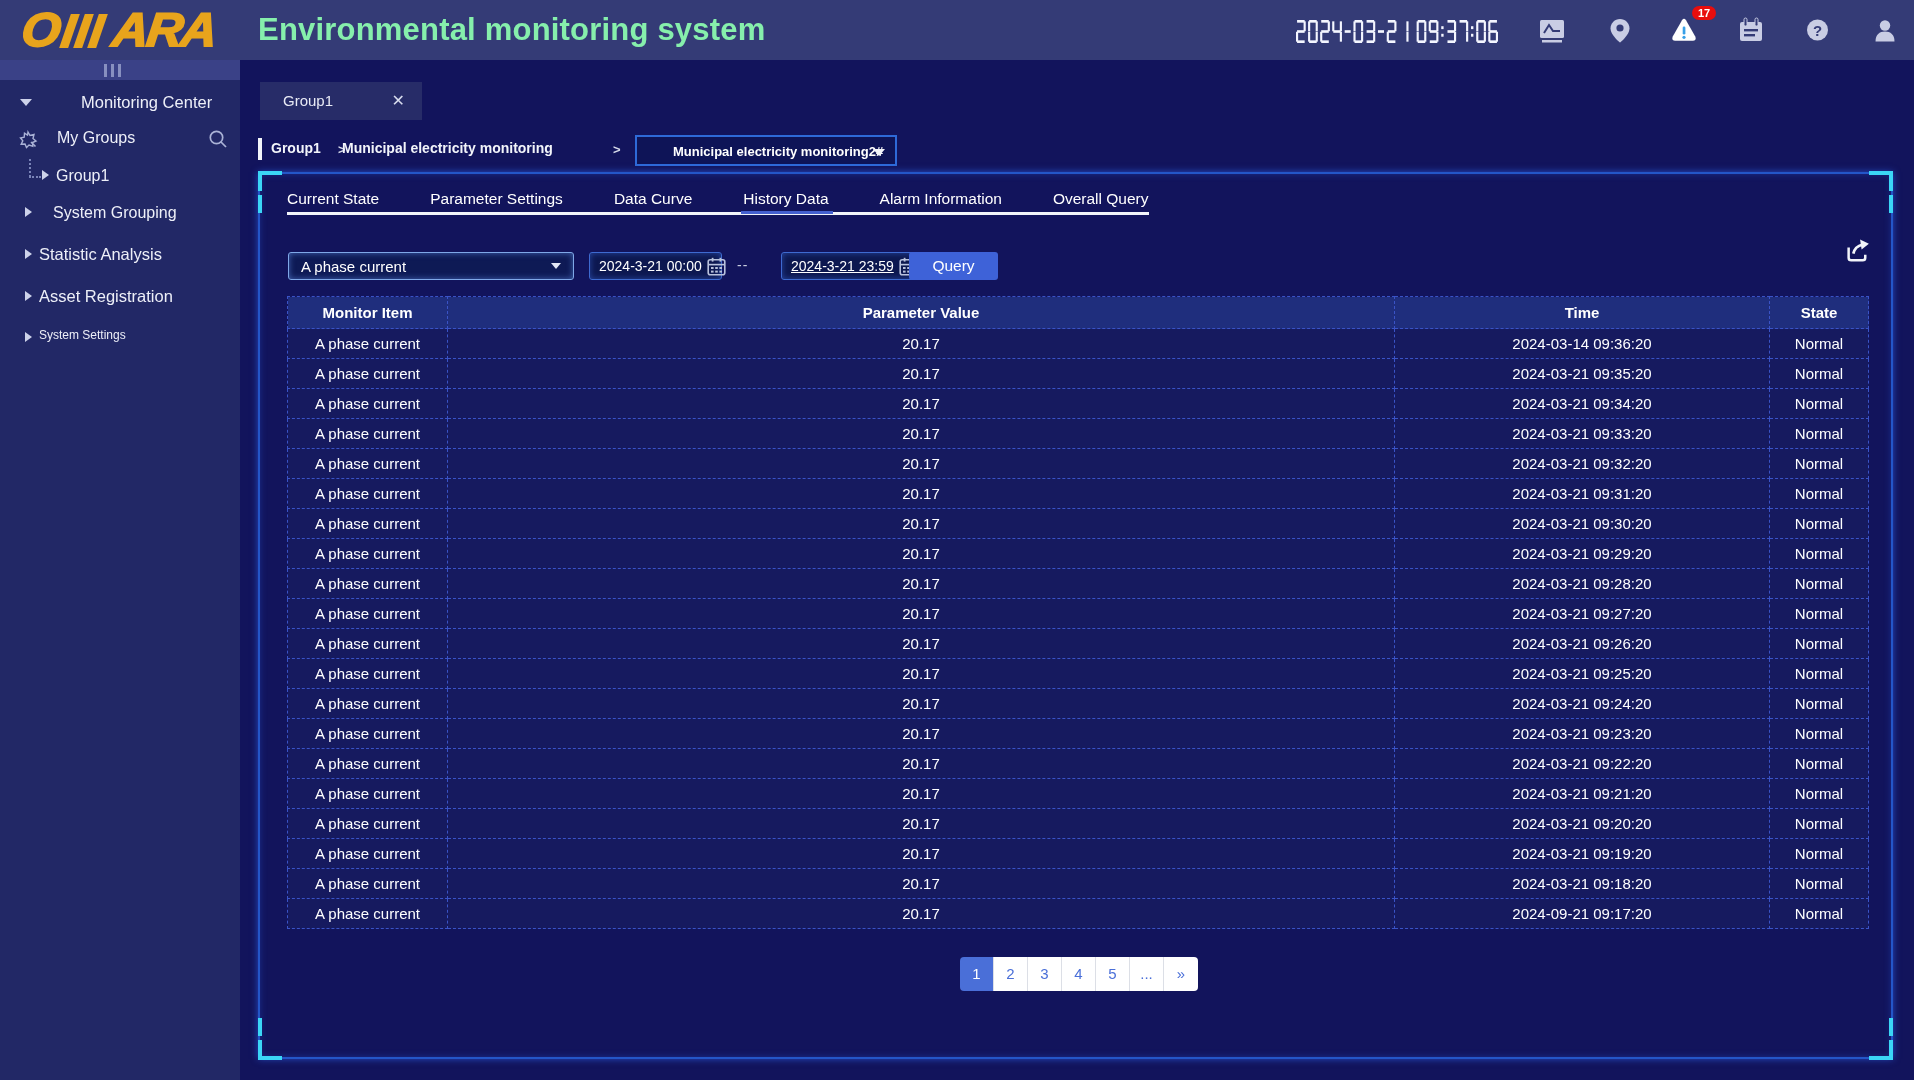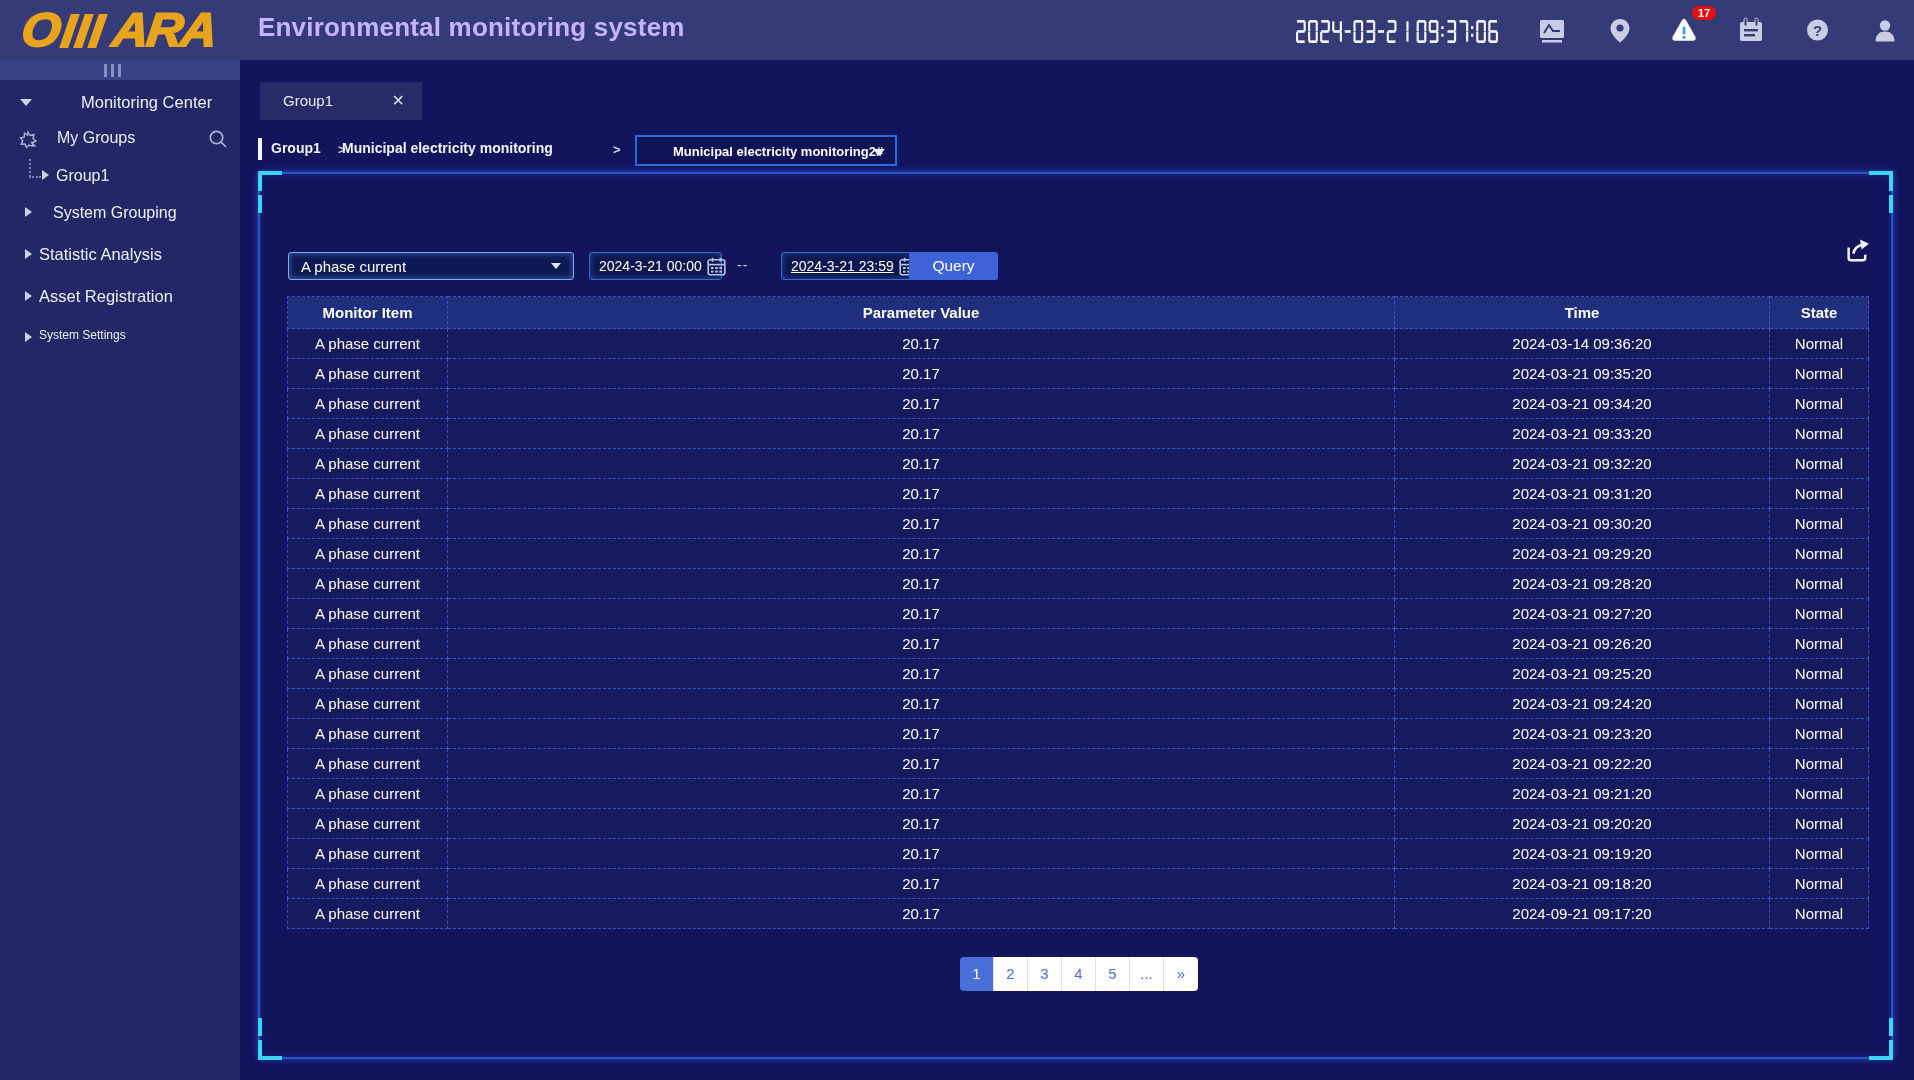--- a/index.html
+++ b/index.html
@@ -6,21 +6,21 @@
   * { margin:0; padding:0; box-sizing:border-box; }
   html,body { width:1914px; height:1080px; overflow:hidden; }
   body { position:relative; background:#12145C; font-family:"Liberation Sans", sans-serif; color:#fff; }
 
   
   .header { position:absolute; left:0; top:0; width:1914px; height:60px; background:#343B76; }
   .logo { position:absolute; left:22px; top:8px; height:44px; display:flex; align-items:center; color:#E8A41C; }
   .logo .lt { font-style:italic; font-weight:bold; font-size:50px; letter-spacing:-2px; transform:skewX(-7deg) scaleY(.95); -webkit-text-stroke:2px #E8A41C; }
   .logo .bars { display:flex; margin:1px 6px 0 6px; }
   .logo .bars i { display:block; width:9px; height:34px; background:#E8A41C; transform:skewX(-19deg); margin-right:5px; }
-  .title { position:absolute; left:258px; top:12px; font-size:26px; font-weight:bold; color:#c4b5fd; letter-spacing:0.2px; }
+  .title { position:absolute; left:258px; top:12px; font-size:31px; font-weight:bold; color:#86efac; letter-spacing:0.2px; }
   .clock { position:absolute; left:1296px; top:20px; }
   .hicon { position:absolute; top:0; }
 
   
   .sidebar { position:absolute; left:0; top:60px; width:240px; height:1020px; background:#222866; }
   .sidegrip { position:absolute; left:0; top:0; width:240px; height:20px; background:#3A4187; }
   .grip { position:absolute; left:104px; top:4px; width:17px; height:13px; display:flex; justify-content:space-between; }
   .grip i { width:3px; height:13px; background:#8890C0; display:block; }
   .menu-item { position:absolute; color:#EDEFF8; white-space:nowrap; }
   .car-down { position:absolute; width:0; height:0; border-left:6px solid transparent; border-right:6px solid transparent; border-top:7px solid #CDD2EA; }
@@ -270,20 +270,23 @@
     <div class="cy" style="right:-2px; top:-3px; width:24px; height:4px;"></div>
     <div class="cy" style="right:-2px; top:-3px; width:4px; height:20px;"></div>
     <div class="cy" style="right:-2px; top:21px; width:4px; height:18px;"></div>
     <div class="cy" style="left:-2px; bottom:-3px; width:24px; height:4px;"></div>
     <div class="cy" style="left:-2px; bottom:-3px; width:4px; height:20px;"></div>
     <div class="cy" style="left:-2px; bottom:21px; width:4px; height:18px;"></div>
     <div class="cy" style="right:-2px; bottom:-3px; width:24px; height:4px;"></div>
     <div class="cy" style="right:-2px; bottom:-3px; width:4px; height:20px;"></div>
     <div class="cy" style="right:-2px; bottom:21px; width:4px; height:18px;"></div>
 
+    <div class="tabs">
+      <span>Current State</span><span>Parameter Settings</span><span>Data Curve</span><span class="active">History Data</span><span>Alarm Information</span><span>Overall Query</span>
+    </div>
 
     <div class="select">
         <span class="st">A phase current</span>
         <span class="dcar"></span>
       </div>
     <div class="dinput" style="left:329px; width:133px;">
       <span class="dtx">2024-3-21 00:00</span>
       <svg width="19" height="19" viewBox="0 0 19 19">
         <rect x="1.2" y="2.8" width="16.6" height="15" rx="2" fill="none" stroke="#B9C2DD" stroke-width="1.6"></rect>
         <line x1="1.2" y1="7.6" x2="17.8" y2="7.6" stroke="#B9C2DD" stroke-width="1.6"></line>

